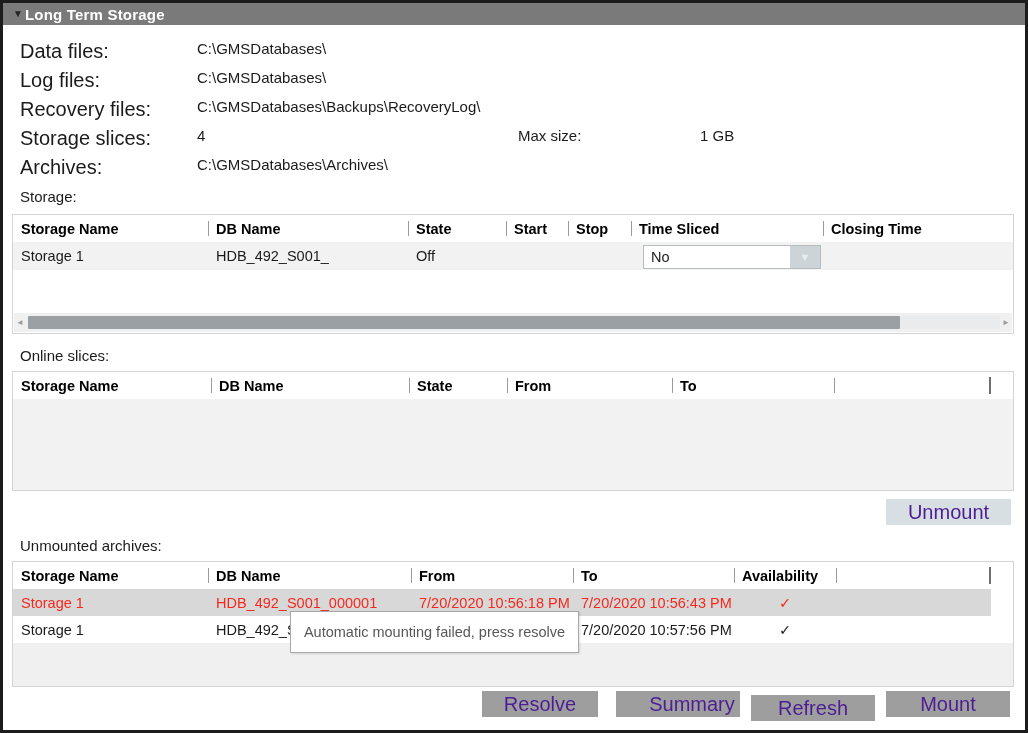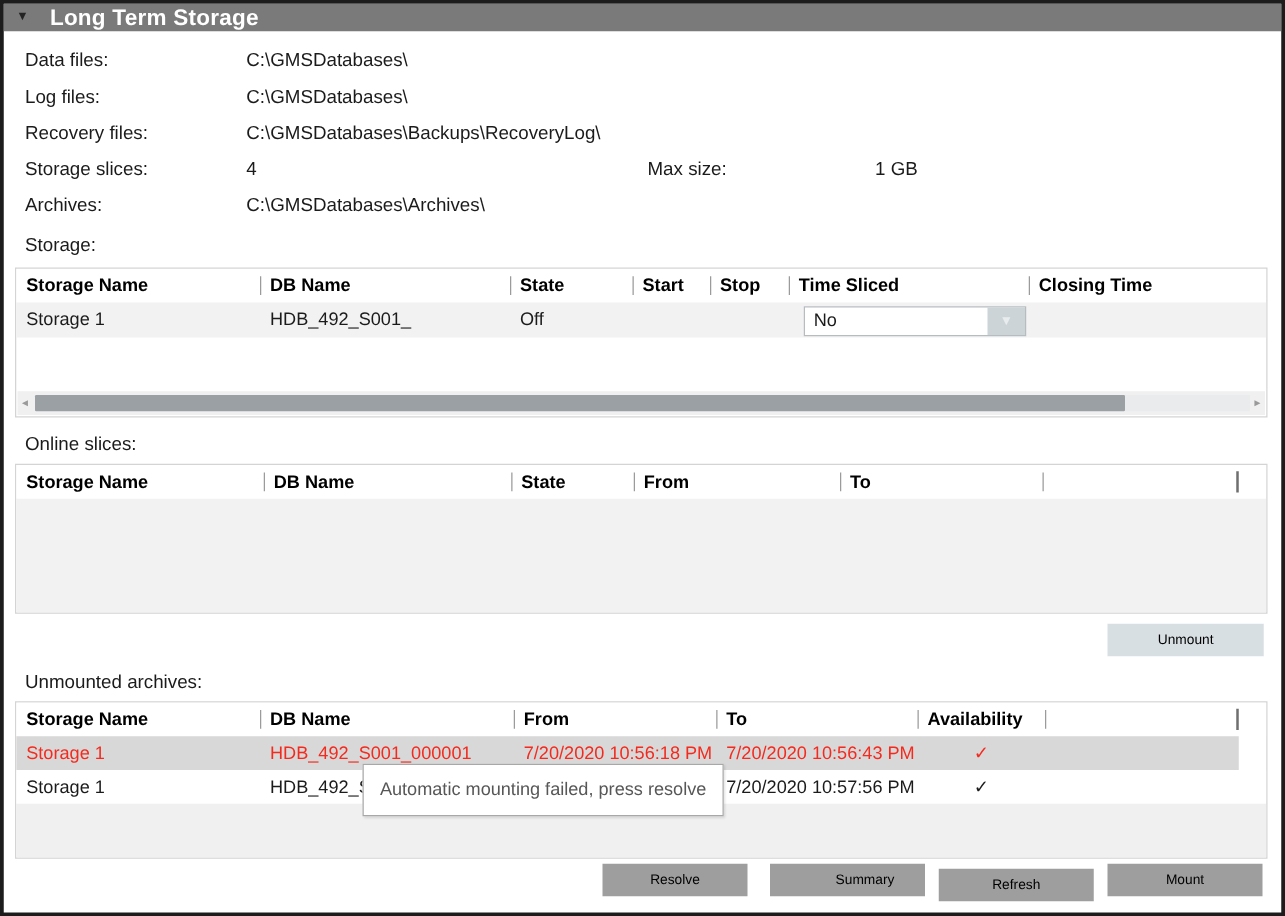--- a/index.html
+++ b/index.html
@@ -8,23 +8,23 @@
   #app {
     position:relative; width:1028px; height:733px;
     background:#fff; border:3px solid #1c1c1c; overflow:hidden;
   }
   
   .hdr-bar {
     position:absolute; left:0; top:0; width:1022px; height:22px;
     background:#7a7a7a; display:flex; align-items:center;
   }
   .hdr-tri { margin-left:10px; font-size:10px; color:#232323; line-height:1; }
-  .hdr-title { margin-left:17px; color:#fff; font-size:18px; font-weight:600; letter-spacing:.2px; }
+  .hdr-title { margin-left:2px; color:#fff; font-size:15px; font-weight:600; letter-spacing:.2px; }
   
-  .info-label { position:absolute; left:17px; font-size:15px; color:#1b1b1b; }
+  .info-label { position:absolute; left:17px; font-size:20px; color:#1b1b1b; }
   .info-value { position:absolute; left:194px; font-size:15px; color:#1b1b1b; }
   .info-label2 { position:absolute; left:515px; font-size:15px; }
   .info-value2 { position:absolute; left:697px; font-size:15px; }
   
   .tbl { position:absolute; left:9px; width:1002px; background:#fff; border:1px solid #d4d4d4; overflow:hidden; }
   .thead { display:flex; height:27px; background:#fff; align-items:center; }
   .th { position:relative; height:27px; display:flex; align-items:center; padding-left:8px;
         font-weight:bold; font-size:14.5px; color:#000; flex:0 0 auto; }
   .th.sep::before { content:""; position:absolute; left:0; top:6px; width:1px; height:15px; background:#9b9b9b; }
   .th.sepR::after { content:""; position:absolute; right:0; top:5px; width:2px; height:17px; background:#6f6f6f; }
@@ -53,21 +53,21 @@
   }
   .hs-arrow { width:12px; text-align:center; color:#9a9a9a; font-size:8px; line-height:1; }
   .hs-thumb { height:13px; width:872px; margin-left:2px; background:#9aa0a3; border-radius:1px; }
   .hs-rest  { height:13px; width:100px; background:#e9ebec; }
   
   #online-table { top:368px; height:120px; }
   #online-body { position:absolute; left:0; top:27px; right:0; bottom:0; background:#f2f2f2; }
   
   .btn {
     position:absolute; height:26px; display:flex; align-items:center; justify-content:center;
-    font-size:11px; color:#000000; background:#9e9e9e; cursor:default;
+    font-size:20px; color:#4c1d95; background:#9e9e9e; cursor:default;
   }
   #unmount-btn { left:883px; top:496px; width:125px; background:#d8dfe3; }
   #resolve-btn { left:479px; top:688px; width:116px; }
   #summary-btn { left:613px; top:688px; width:124px;padding-left:28px; }
   #refresh-btn { left:748px; top:692px; width:124px; }
   #mount-btn   { left:883px; top:688px; width:124px; }
   
   #archives-table { top:558px; height:126px; }
   #arch-row-error { height:27px; background:#d8d8d8; width:978px; color:#f42a1e; }
   #arch-row-normal { height:27px; background:#fff; }

